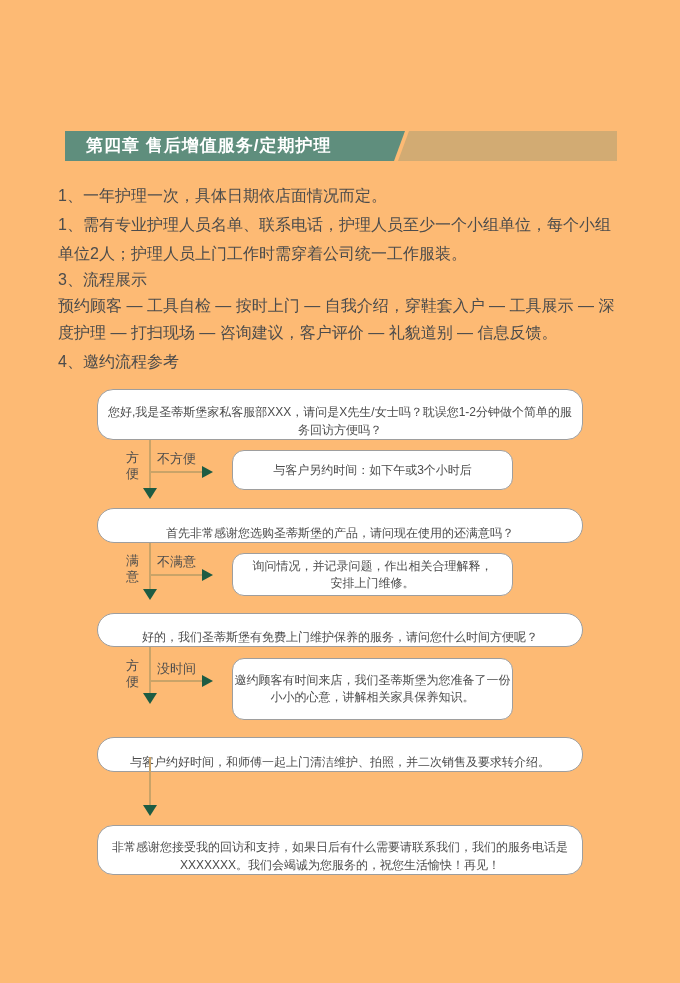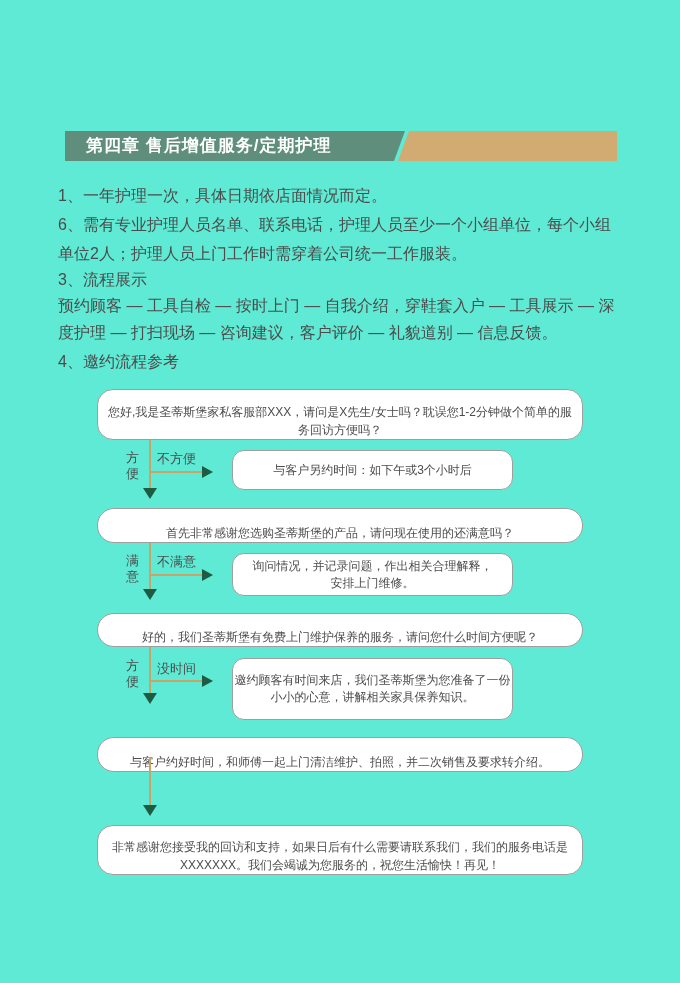--- a/index.html
+++ b/index.html
@@ -1,17 +1,17 @@
 <!DOCTYPE html>
 <html><head>
 <meta charset="utf-8">
 <style>
   html,body { margin:0; padding:0; background:#fff; }
   .page {
-    position:relative; width:680px; height:983px; background:#5eead4;
+    position:relative; width:680px; height:983px; background:#fdba74;
     font-family:"Liberation Sans", sans-serif; color:#4c4c4c;
     outline:1px solid #e4e4e4; overflow:hidden;
   }
   
   .banner-green {
     position:absolute; left:65px; top:131px; width:340px; height:30px;
     background:#5f8e7d;
     clip-path:polygon(0 0, 100% 0, calc(100% - 11px) 100%, 0 100%);
     color:#ffffff; font-size:17px; font-weight:bold; line-height:30px;
     padding-left:21px; box-sizing:border-box; letter-spacing:1px;
@@ -89,21 +89,21 @@
 <body>
 
 <div class="page">
 
   <div class="banner-green">
     <span>第四章  售后增值服务/定期护理</span>
   </div>
   <div class="banner-tan"></div>
 
   <div class="btext t-item1">1、一年护理一次，具体日期依店面情况而定。</div>
-  <div class="btext t-item2">6、需有专业护理人员名单、联系电话，护理人员至少一个小组单位，每个小组单位2人；护理人员上门工作时需穿着公司统一工作服装。</div>
+  <div class="btext t-item2">1、需有专业护理人员名单、联系电话，护理人员至少一个小组单位，每个小组单位2人；护理人员上门工作时需穿着公司统一工作服装。</div>
   <div class="btext t-item3">3、流程展示</div>
   <div class="btext t-para">预约顾客 — 工具自检 — 按时上门 — 自我介绍，穿鞋套入户 — 工具展示 — 深度护理 — 打扫现场 — 咨询建议，客户评价 — 礼貌道别 — 信息反馈。</div>
   <div class="btext t-item4">4、邀约流程参考</div>
 
   <div class="bubble b1">
     <span class="tx">您好,我是圣蒂斯堡家私客服部XXX，请问是X先生/女士吗？耽误您1-2分钟做个简单的服务回访方便吗？</span>
   </div>
   <div class="bubble b2">
     <span class="tx">首先非常感谢您选购圣蒂斯堡的产品，请问现在使用的还满意吗？</span>
   </div>

